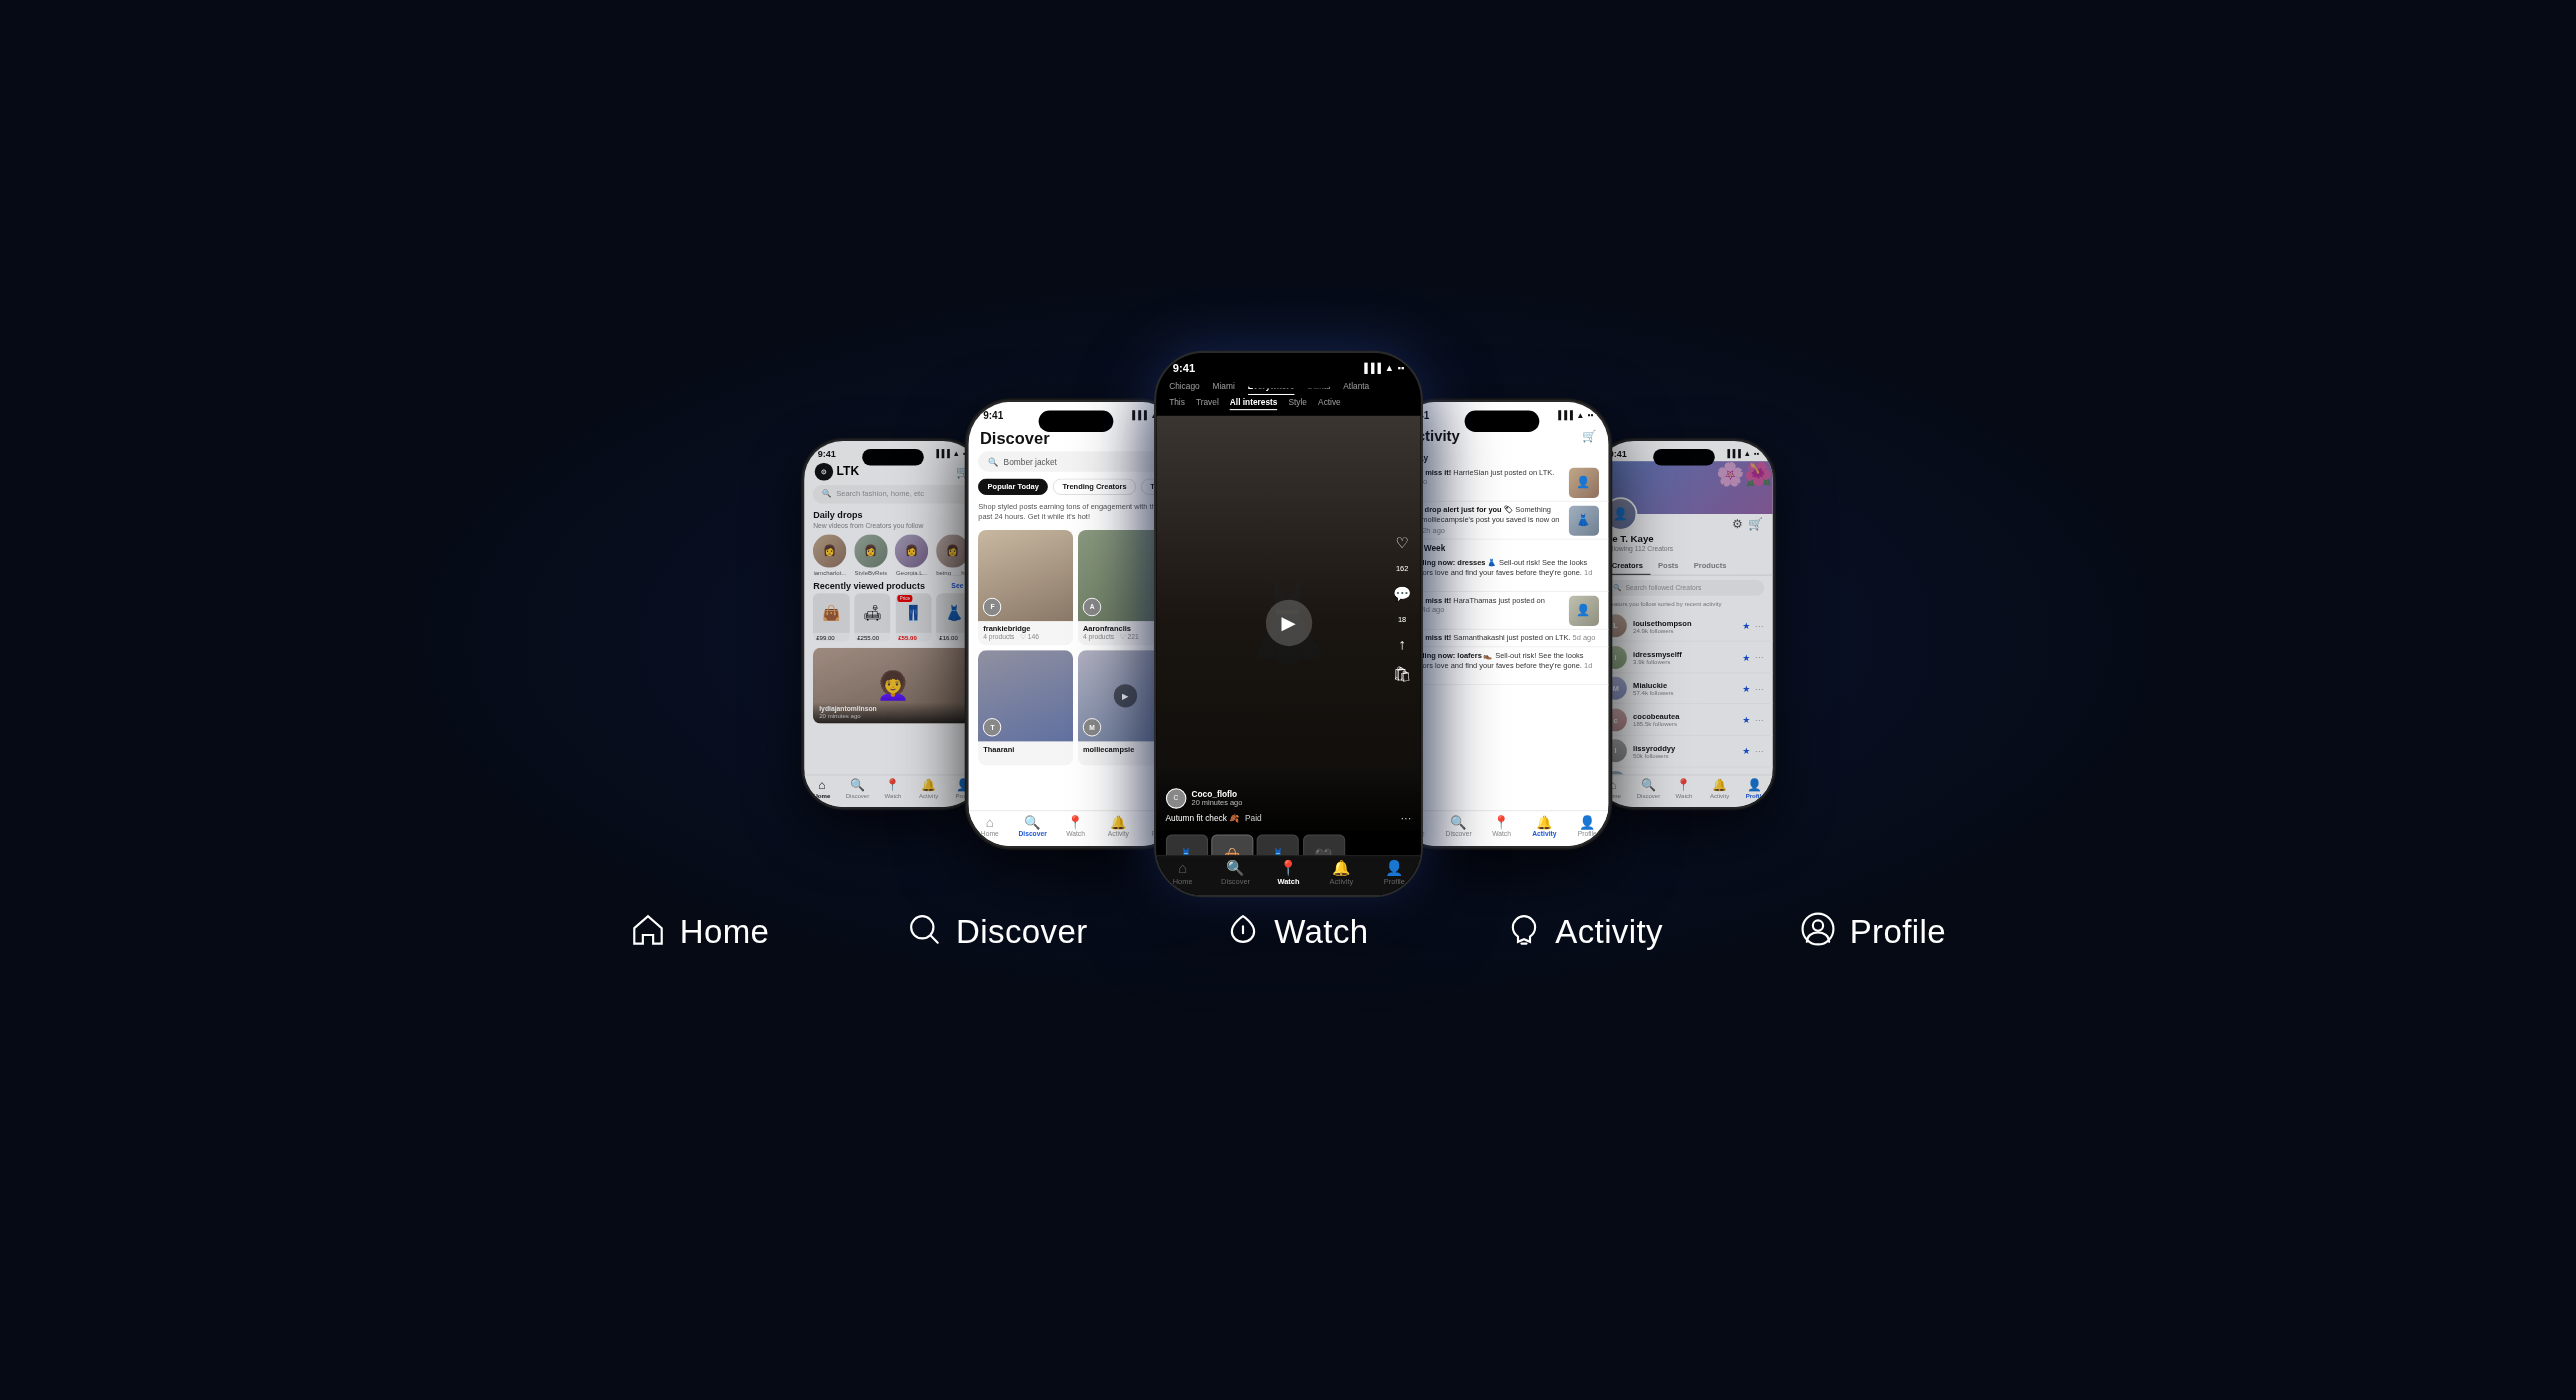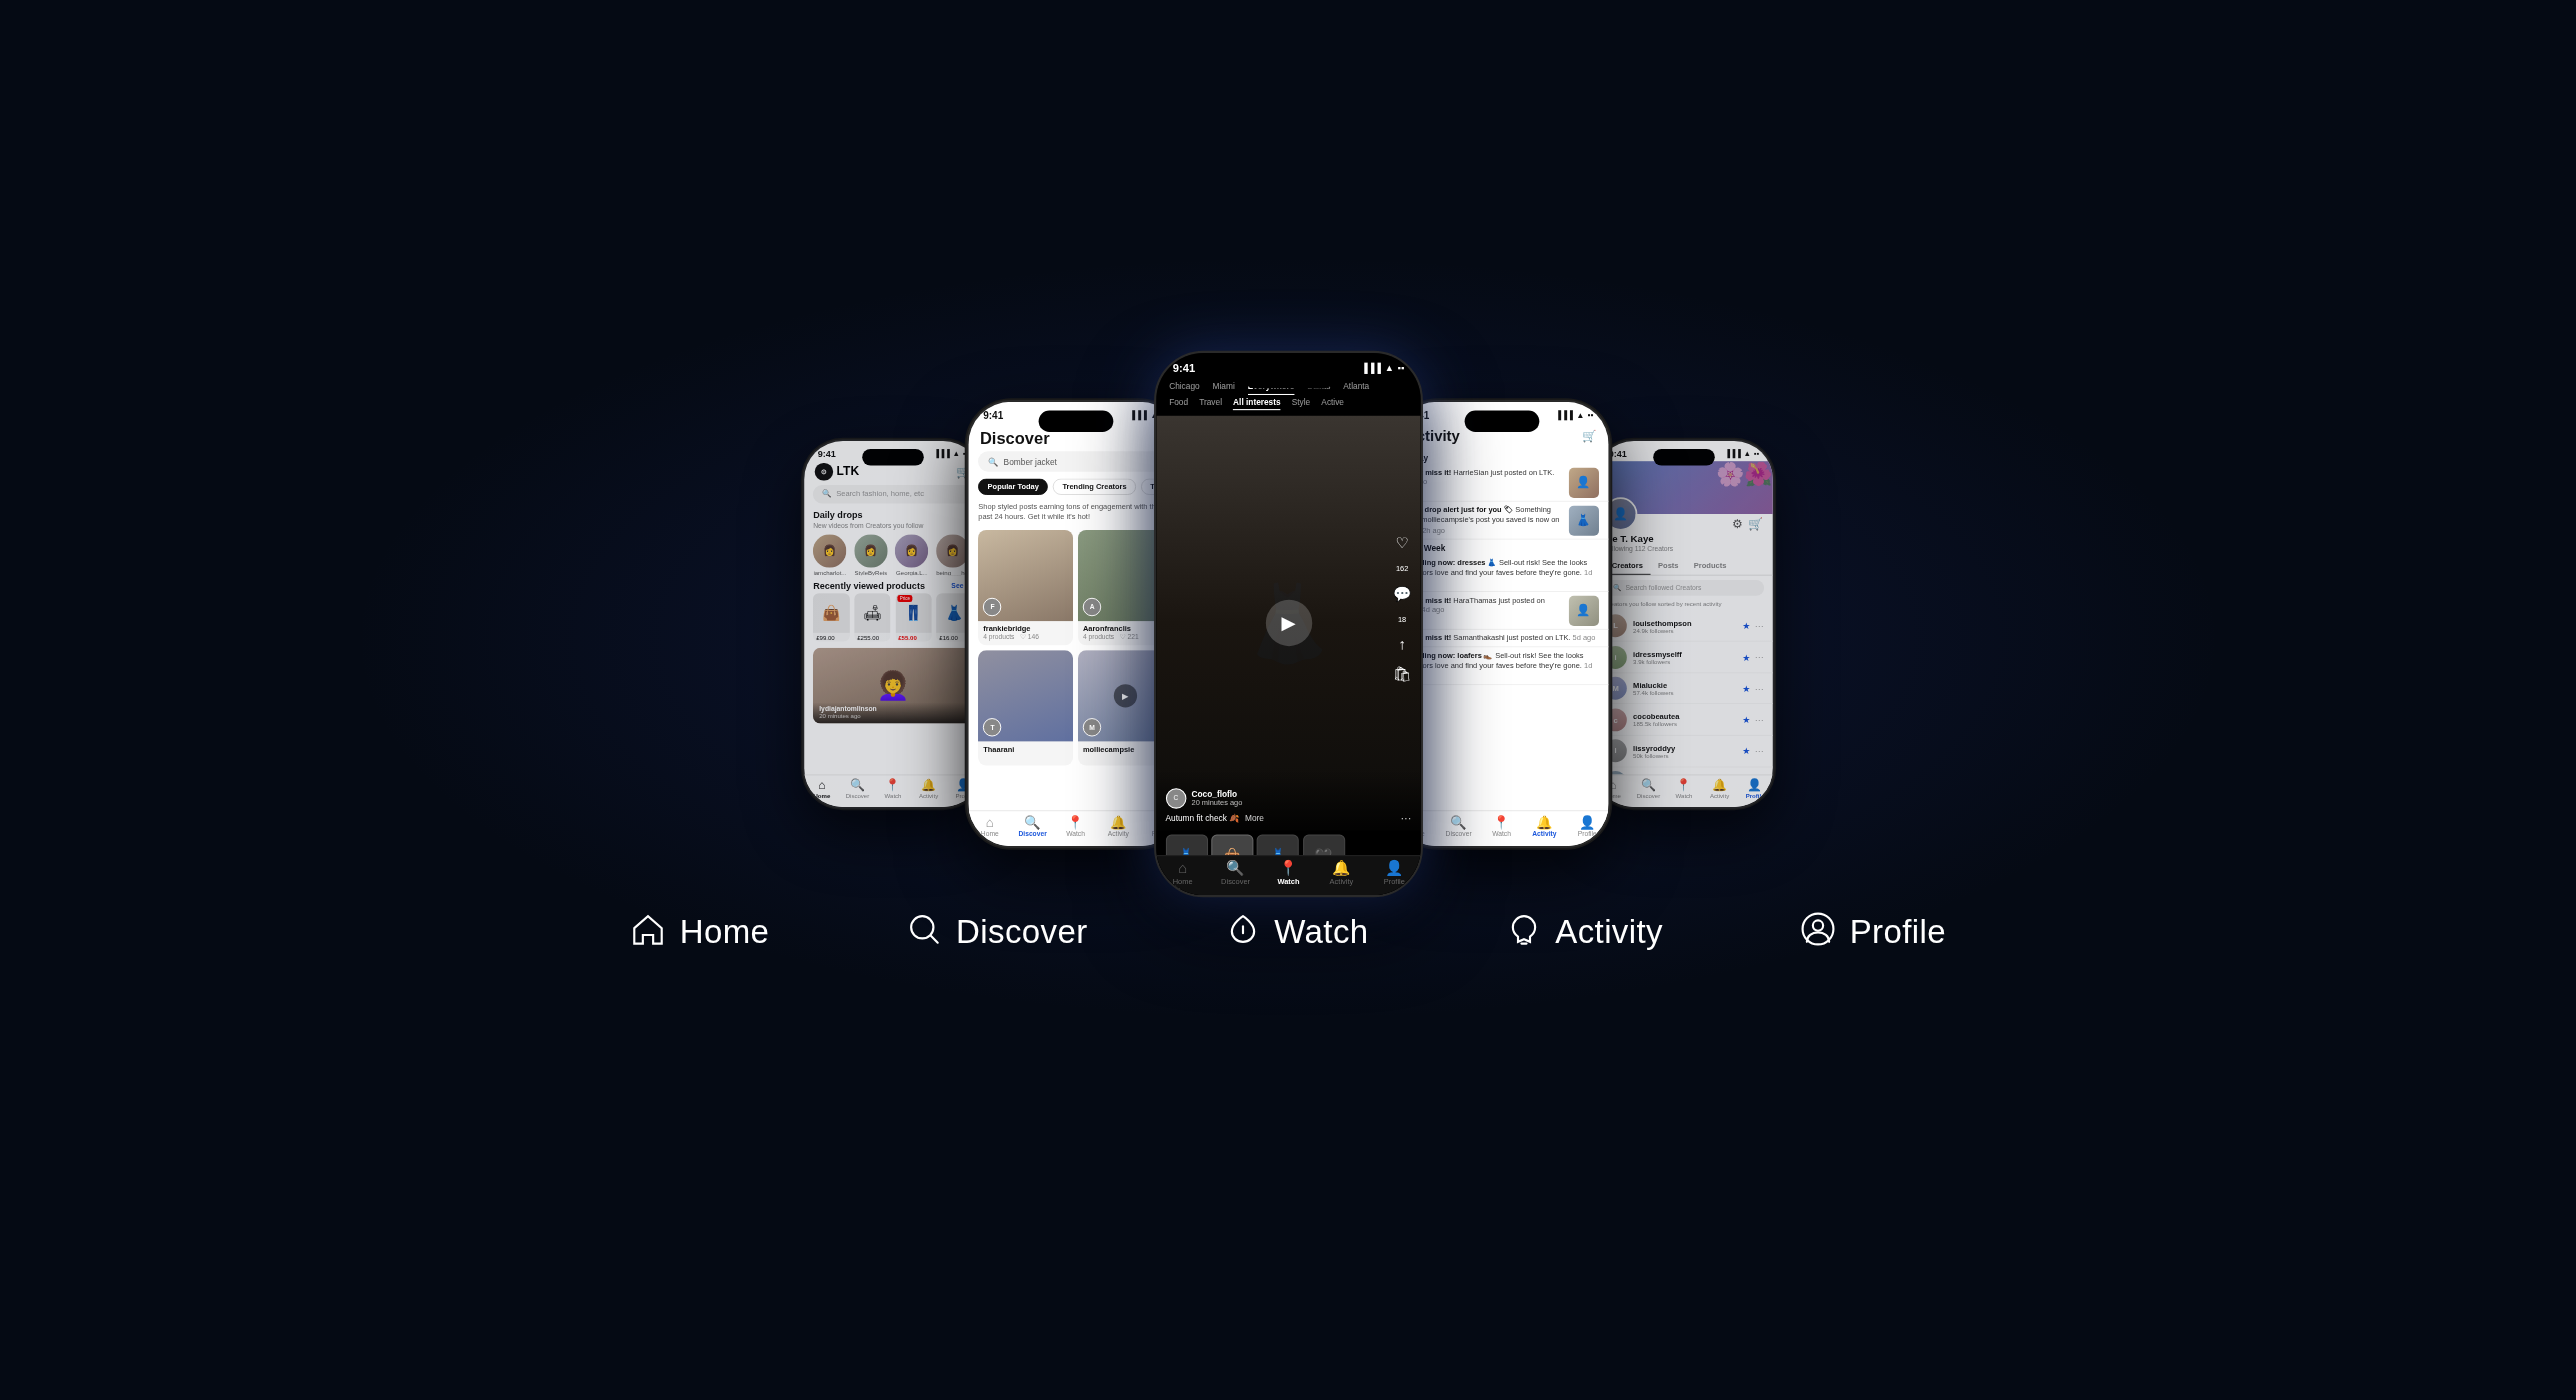--- a/index.html
+++ b/index.html
@@ -870,21 +870,21 @@
 
       <div class="watch-location-tabs">
         <span class="loc-tab">Chicago</span>
         <span class="loc-tab">Miami</span>
         <span class="loc-tab active">Everywhere</span>
         <span class="loc-tab">Dallas</span>
         <span class="loc-tab">Atlanta</span>
       </div>
 
       <div class="watch-interest-tabs">
-        <span class="int-tab">Food</span>
+        <span class="int-tab">This</span>
         <span class="int-tab">Travel</span>
         <span class="int-tab active">All interests</span>
         <span class="int-tab">Style</span>
         <span class="int-tab">Active</span>
       </div>
 
       <div class="video-container">
         <div class="video-bg">
 
           <div style="width:100%;height:100%;background:linear-gradient(180deg,#3a3530 0%,#1a1510 50%,#0d0c0a 100%);display:flex;align-items:center;justify-content:center;">
@@ -905,21 +905,21 @@
         <div class="video-info">
           <div class="video-creator-row">
             <div class="creator-avtr">C</div>
             <div>
               <div class="creator-name-sm">Coco_floflo</div>
               <div class="creator-time">20 minutes ago</div>
             </div>
           </div>
           <div class="video-caption">
             <span>Autumn fit check 🍂</span>
-            <span class="more-btn">More</span>
+            <span class="more-btn">Paid</span>
             <span class="options-btn">···</span>
           </div>
         </div>
       </div>
 
       <div class="product-strip">
         <div class="product-thumb">👗</div>
         <div class="product-thumb" style="background:#444; border-color:#666;">👜</div>
         <div class="product-thumb">👗</div>
         <div class="product-thumb">🖤</div>

